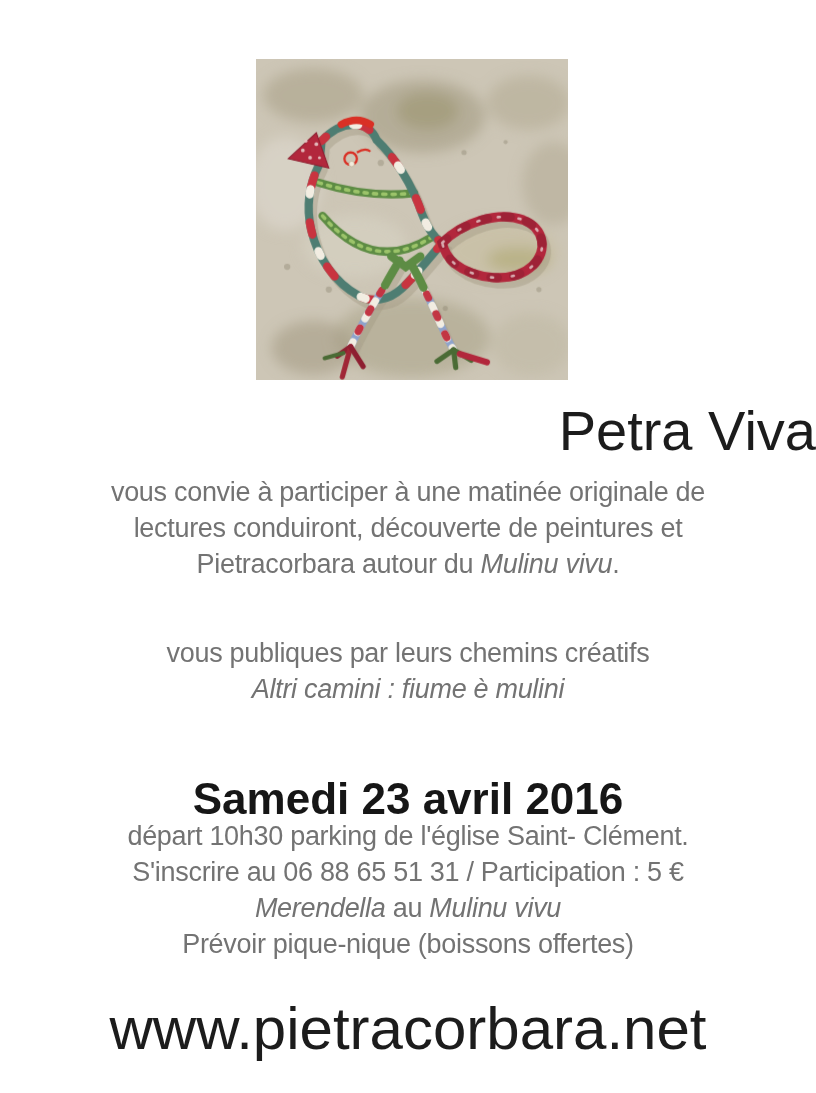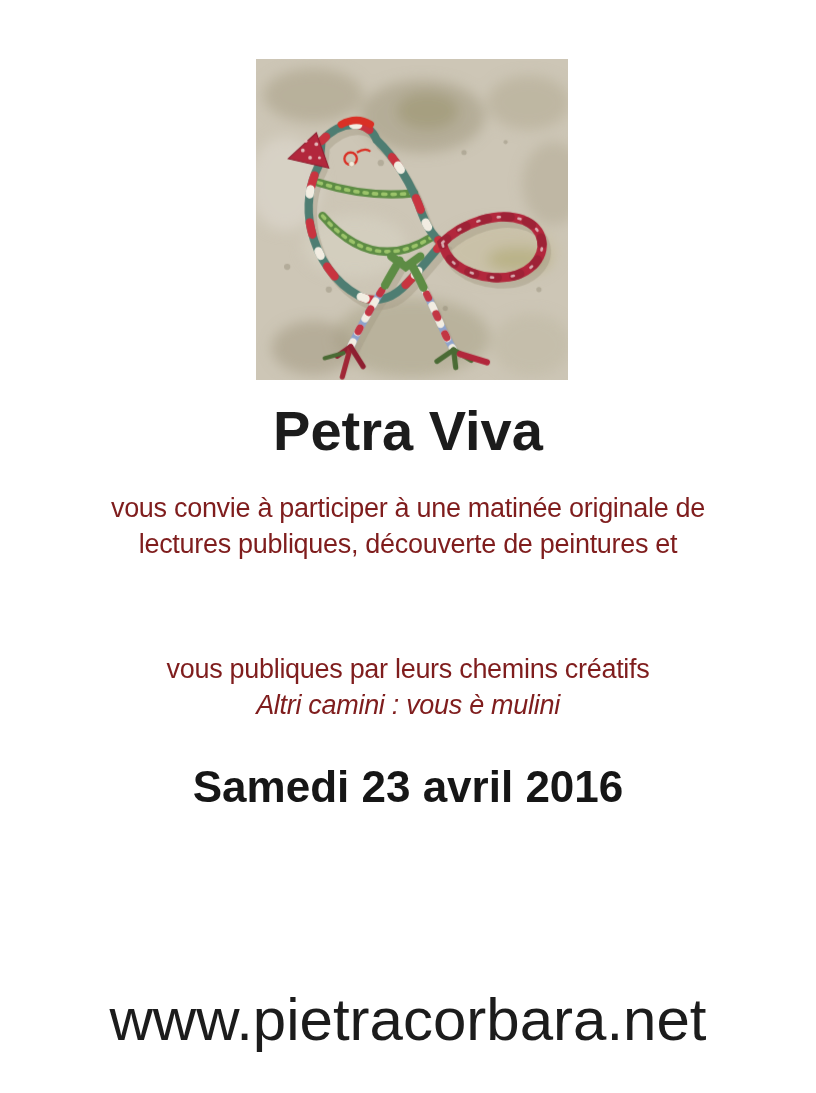--- a/index.html
+++ b/index.html
@@ -10,39 +10,39 @@
     color:#1e1e1e;
     overflow:hidden;
   }
   .poster{position:relative;width:816px;height:1093px;background:#ffffff;}
   .photo{
     position:absolute;left:256px;top:59px;width:312px;height:321px;
   }
   .photo svg{display:block;width:100%;height:100%;}
   .title{
     position:absolute;left:0;right:0;top:401px;margin:0;
-    text-align:center;font-size:56px;line-height:60px;font-weight:700;
+    text-align:right;font-size:56px;line-height:60px;font-weight:400;
     letter-spacing:0px;color:#1c1c1c;
   }
   .para{
-    position:absolute;left:0;right:0;margin:16px;
+    position:absolute;left:0;right:0;margin:0;
     text-align:center;font-size:27px;line-height:36px;
-    letter-spacing:-0.3px;color:#7f1d1d;
+    letter-spacing:-0.3px;color:#737373;
   }
   .para .ln{display:block;}
   .intro{top:474px;}
   .guides{top:635px;}
   .date-heading{
-    position:absolute;left:0;right:0;top:759px;margin:4px;
+    position:absolute;left:0;right:0;top:759px;margin:16px;
     text-align:center;font-size:44px;line-height:48px;font-weight:700;
     color:#161616;
   }
   .details{top:818px;}
   .website{
-    position:absolute;left:0;right:0;top:979px;margin:8px;
+    position:absolute;left:0;right:0;top:979px;margin:17px;
     text-align:center;font-size:60px;line-height:66px;font-weight:400;
     color:#1c1c1c;letter-spacing:0px;
   }
   i{font-style:italic;}
 </style>
 </head>
 <body>
 
 <div class="poster">
 
@@ -141,26 +141,33 @@
         <circle cx="91" cy="96" r="6" fill="none" stroke="#d93025" stroke-width="2.2"></circle>
         <circle cx="92" cy="101" r="2.6" fill="#f2ecdd" stroke="#b8a98e" stroke-width="0.6"></circle>
       </g>
     </svg>
   </div>
 
   <h1 class="title">Petra Viva</h1>
 
   <p class="para intro">
     <span class="ln">vous convie à participer à une matinée originale de</span>
-    <span class="ln">lectures publiques, découverte de peintures et</span>
+    <span class="ln">lectures conduiront, découverte de peintures et</span>
+    <span class="ln"><span>Pietracorbara autour du </span><i>Mulinu vivu</i><span>.</span></span>
   </p>
 
   <p class="para guides">
     <span class="ln">vous publiques par leurs chemins créatifs</span>
-    <span class="ln"><i>Altri camini : vous è mulini</i></span>
+    <span class="ln"><i>Altri camini : fiume è mulini</i></span>
   </p>
 
   <h2 class="date-heading">Samedi 23 avril 2016</h2>
 
+  <p class="para details">
+    <span class="ln">départ 10h30 parking de l'église Saint- Clément.</span>
+    <span class="ln">S'inscrire au 06 88 65 51 31 / Participation : 5 €</span>
+    <span class="ln"><i>Merendella</i><span> au </span><i>Mulinu vivu</i></span>
+    <span class="ln">Prévoir pique-nique (boissons offertes)</span>
+  </p>
 
   <div class="website">www.pietracorbara.net</div>
 
 </div>
 
 </body></html>

